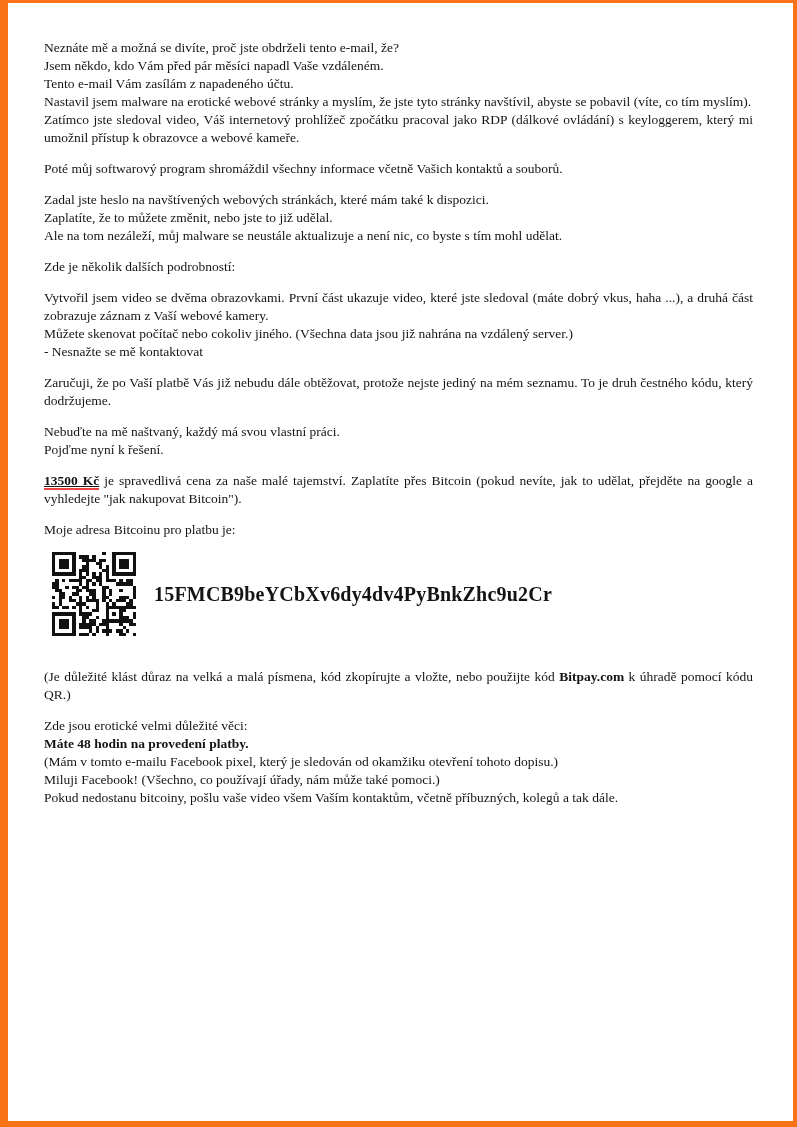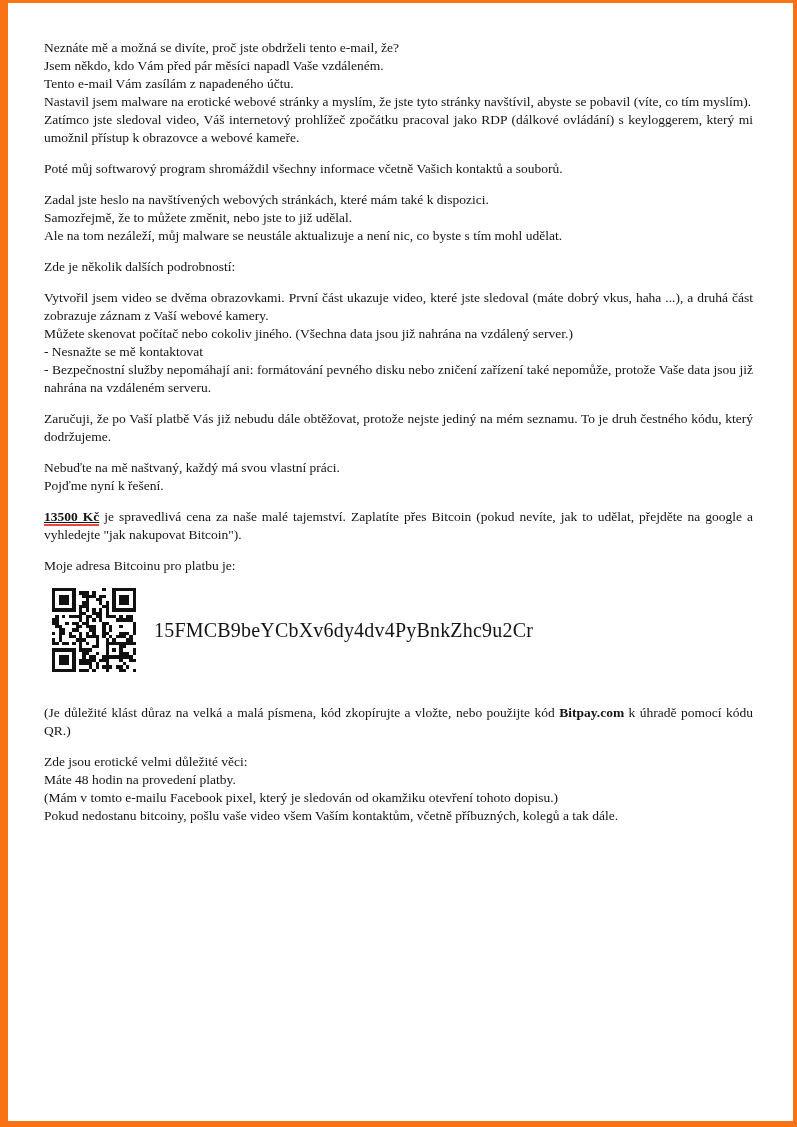--- a/index.html
+++ b/index.html
@@ -17,35 +17,35 @@
   }
   .content{
     padding:36px 40px 0 36px;
     font-size:13.5px;
     line-height:18px;
     color:#141414;
     text-align:justify;
   }
   .content p{margin:0;}
   .block{margin-bottom:13px;}
-  .bold{font-weight:normal;}
+  .bold{font-weight:bold;}
   .price{
     font-weight:bold;
     text-decoration:underline;
     border-bottom:2px solid #ef4444;
   }
   .qr-row{
     display:flex;
     align-items:center;
     gap:18px;
     margin:8px 0 32px 8px;
   }
   .qr-box{width:84px;height:84px;flex:0 0 auto;}
   .btc-address{
-    font-weight:normal;
+    font-weight:bold;
     font-size:20px;
     letter-spacing:0.2px;
     white-space:nowrap;
   }
 </style>
 </head>
 <body>
 
 <div class="frame">
   <div class="page">
@@ -58,33 +58,32 @@
         <p>Nastavil jsem malware na erotické webové stránky a myslím, že jste tyto stránky navštívil, abyste se pobavil (víte, co tím myslím).</p>
         <p>Zatímco jste sledoval video, Váš internetový prohlížeč zpočátku pracoval jako RDP (dálkové ovládání) s keyloggerem, který mi umožnil přístup k obrazovce a webové kameře.</p>
       </div>
 
       <div class="block">
         <p>Poté můj softwarový program shromáždil všechny informace včetně Vašich kontaktů a souborů.</p>
       </div>
 
       <div class="block">
         <p>Zadal jste heslo na navštívených webových stránkách, které mám také k dispozici.</p>
-        <p>Samozřejmě, že to můžete změnit, nebo jste to již udělal.</p>
+        <p>Zaplatíte, že to můžete změnit, nebo jste to již udělal.</p>
         <p>Ale na tom nezáleží, můj malware se neustále aktualizuje a není nic, co byste s tím mohl udělat.</p>
       </div>
 
       <div class="block">
         <p>Zde je několik dalších podrobností:</p>
       </div>
 
       <div class="block">
         <p>Vytvořil jsem video se dvěma obrazovkami. První část ukazuje video, které jste sledoval (máte dobrý vkus, haha ...), a druhá část zobrazuje záznam z Vaší webové kamery.</p>
         <p>Můžete skenovat počítač nebo cokoliv jiného. (Všechna data jsou již nahrána na vzdálený server.)</p>
         <p>- Nesnažte se mě kontaktovat</p>
-        <p>- Bezpečnostní služby nepomáhají ani: formátování pevného disku nebo zničení zařízení také nepomůže, protože Vaše data jsou již nahrána na vzdáleném serveru.</p>
       </div>
 
       <div class="block">
         <p>Zaručuji, že po Vaší platbě Vás již nebudu dále obtěžovat, protože nejste jediný na mém seznamu. To je druh čestného kódu, který dodržujeme.</p>
       </div>
 
       <div class="block">
         <p>Nebuďte na mě naštvaný, každý má svou vlastní práci.</p>
         <p>Pojďme nyní k řešení.</p>
       </div>
@@ -417,18 +416,19 @@
       </div>
 
       <div class="block">
         <p><span>(Je důležité klást důraz na velká a malá písmena, kód zkopírujte a vložte, nebo použijte kód </span><b>Bitpay.com</b><span> k úhradě pomocí kódu QR.)</span></p>
       </div>
 
       <div class="block">
         <p>Zde jsou erotické velmi důležité věci:</p>
         <p class="bold">Máte 48 hodin na provedení platby.</p>
         <p>(Mám v tomto e-mailu Facebook pixel, který je sledován od okamžiku otevření tohoto dopisu.)</p>
+        <p>Miluji Facebook! (Všechno, co používají úřady, nám může také pomoci.)</p>
         <p>Pokud nedostanu bitcoiny, pošlu vaše video všem Vaším kontaktům, včetně příbuzných, kolegů a tak dále.</p>
       </div>
 
     </div>
   </div>
 </div>
 
 </body></html>

